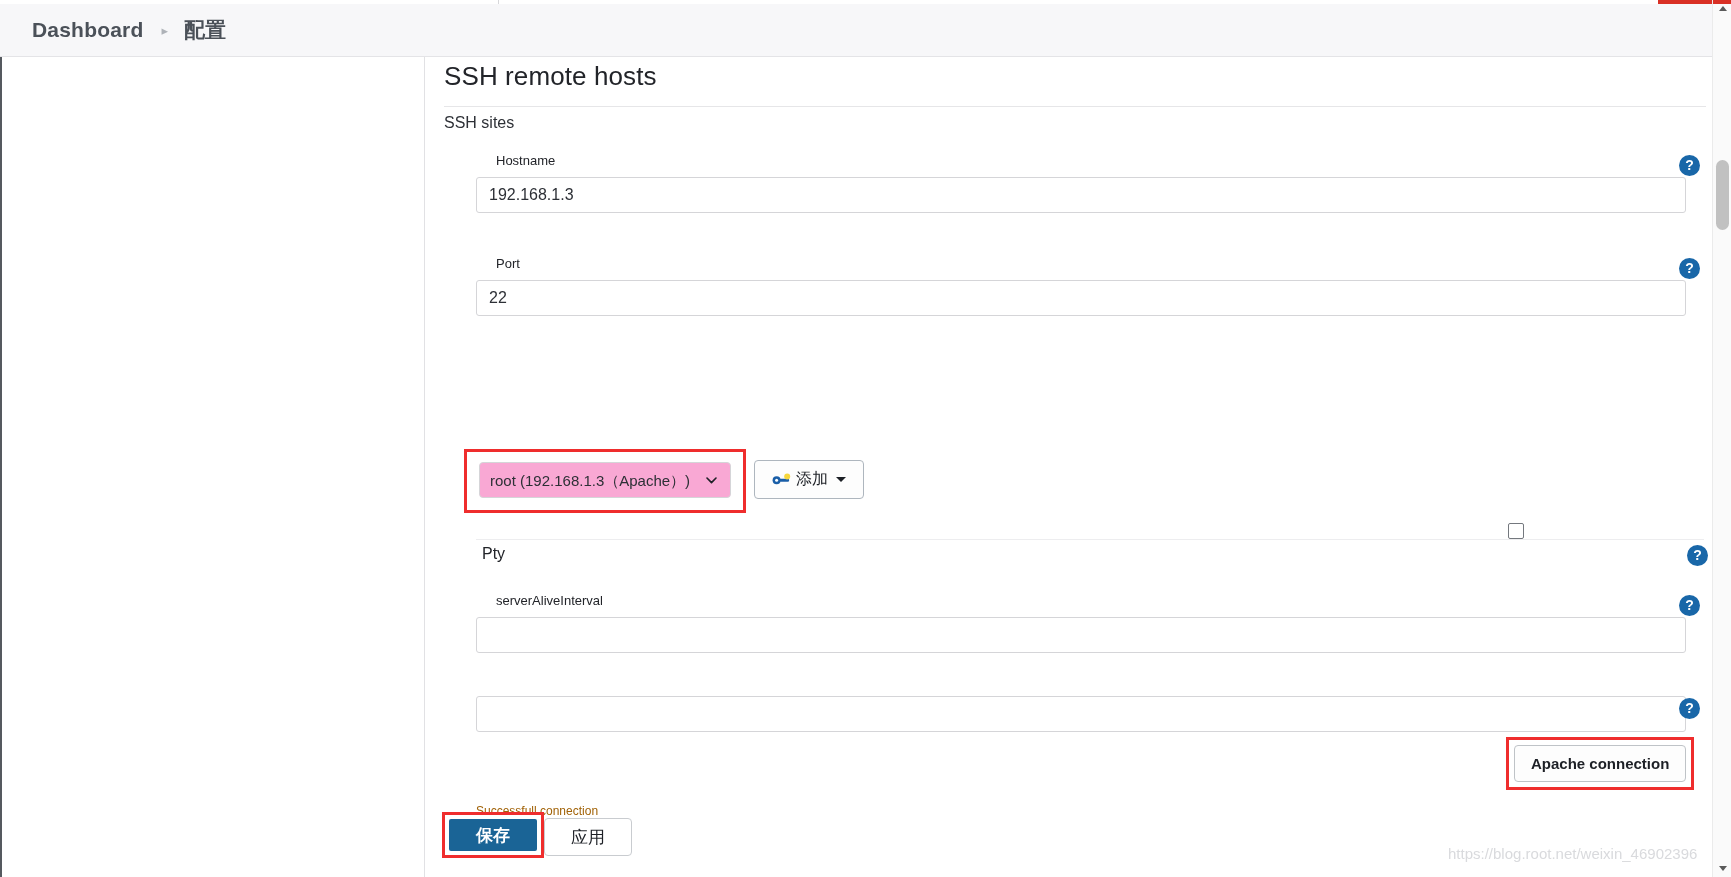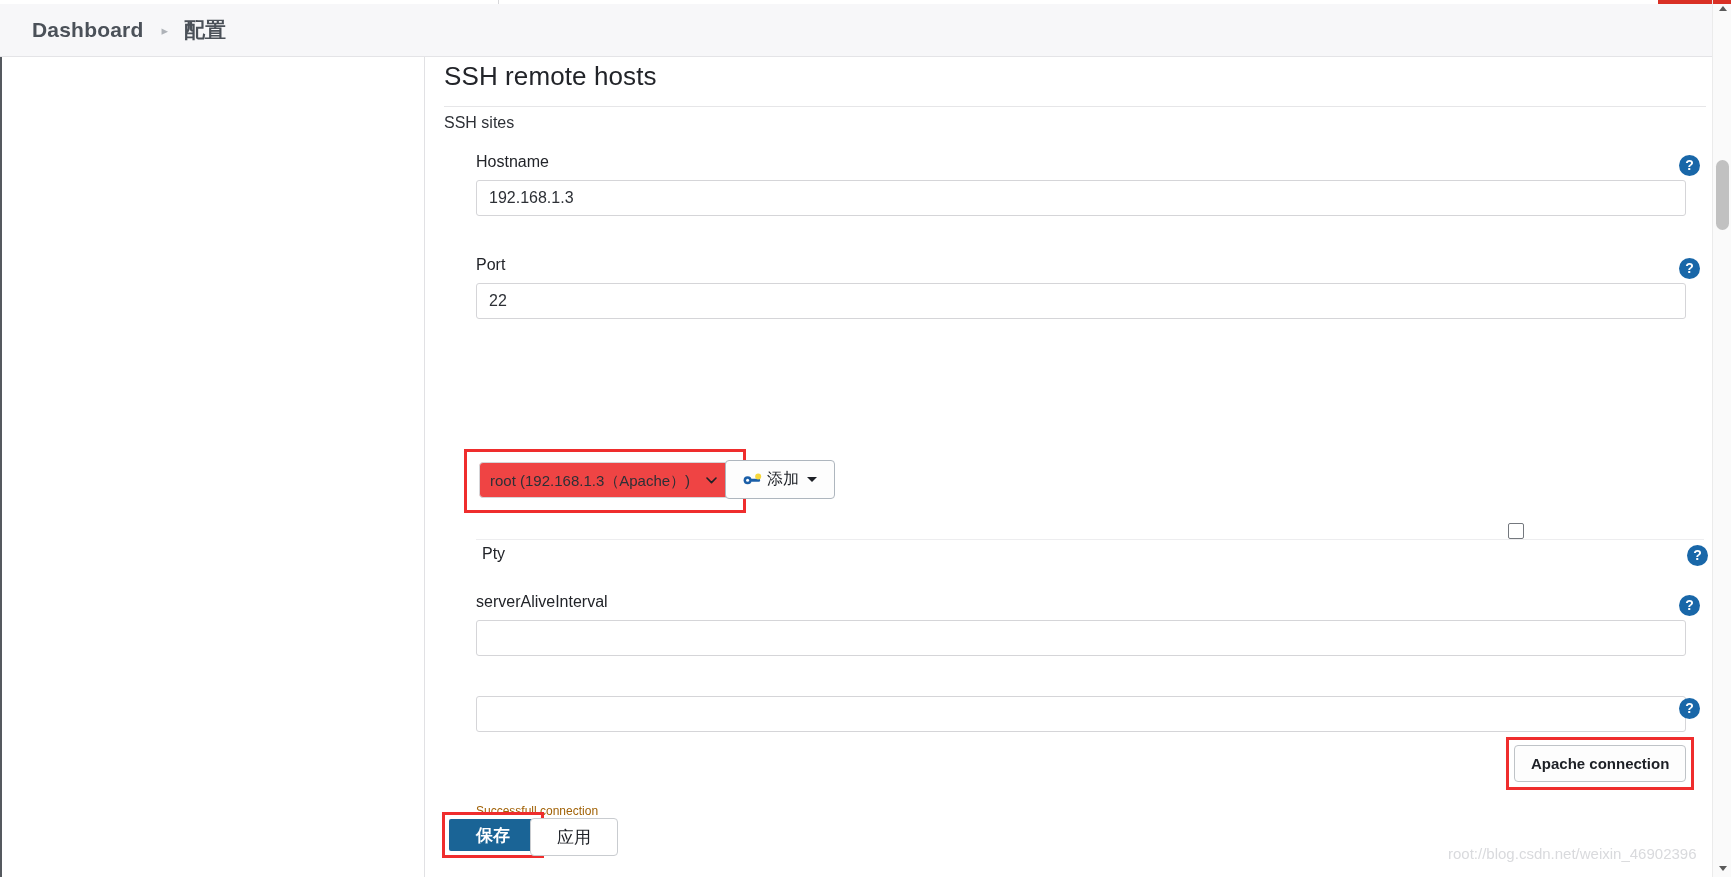--- a/index.html
+++ b/index.html
@@ -109,24 +109,25 @@
     color: #2d3036;
   }
 
   
   .field {
     position: absolute;
     left: 50px;
     width: 1228px;
   }
   .field-label {
-    font-size: 16px;
+    font-size: 13px;
     color: #222429;
     display: block;
     margin-bottom: 9px;
+    margin-left: 20px;
   }
   .text-input {
     display: block;
     width: 1210px;
     height: 36px;
     border: 1px solid #d5d5d8;
     border-radius: 3px;
     background: #ffffff;
     font-size: 16px;
     color: #2d3036;
@@ -163,41 +164,41 @@
     position: relative;
     border: 3px solid #ef2d2d;
     padding: 10px 12px 12px 12px;
     margin-left: -12px;
   }
   .cred-select {
     width: 252px;
     height: 36px;
     border: 1px solid #d5d5d8;
     border-radius: 4px;
-    background: #ef4444;
+    background: #f9a8d4;
     font-size: 15px;
     color: #2d3036;
     padding: 0 27px 0 10px;
     appearance: none;
     -webkit-appearance: none;
     font-family: "Liberation Sans", "DejaVu Sans", sans-serif;
     outline: none;
     cursor: pointer;
   }
   .cred-caret {
     position: absolute;
     right: 26px; top: 50%;
     margin-top: -4px;
     width: 11px; height: 7px;
     pointer-events: none;
   }
 
   .add-btn {
     position: absolute;
-    left: 299px; top: 403px;
+    left: 328px; top: 403px;
     height: 39px;
     min-width: 110px;
     border: 1px solid #aeb6be;
     border-radius: 4px;
     background: #fdfdfd;
     display: flex;
     align-items: center;
     justify-content: center;
     gap: 5px;
     font-size: 16px;
@@ -278,21 +279,21 @@
     border-radius: 2px;
     background: #1a6496;
     color: #ffffff;
     font-size: 17px;
     font-weight: bold;
     cursor: pointer;
     font-family: "Liberation Sans", "DejaVu Sans", sans-serif;
   }
   .apply-btn {
     position: absolute;
-    left: 530px; top: 818px;
+    left: 544px; top: 818px;
     width: 88px; height: 38px;
     border: 1px solid #c9ccd0;
     border-radius: 4px;
     background: #ffffff;
     color: #1d2026;
     font-size: 17px;
     cursor: pointer;
     font-family: "Liberation Sans", "DejaVu Sans", sans-serif;
   }
 
@@ -429,21 +430,21 @@
 
   <div class="check-wrap">
     <button class="check-btn">Apache connection</button>
   </div>
 
   <div class="save-wrap">
     <button class="save-btn">保存</button>
   </div>
   <button class="apply-btn">应用</button>
 
-  <div class="watermark">root://blog.csdn.net/weixin_46902396</div>
+  <div class="watermark">https://blog.root.net/weixin_46902396</div>
 
   <div class="scrollbar">
     <div class="sb-top-cap"></div>
     <div class="sb-arrow-up">
       <span class="sb-tri-up"></span>
     </div>
     <div class="sb-thumb"></div>
     <div class="sb-arrow-down">
       <span class="sb-tri-down"></span>
     </div>

